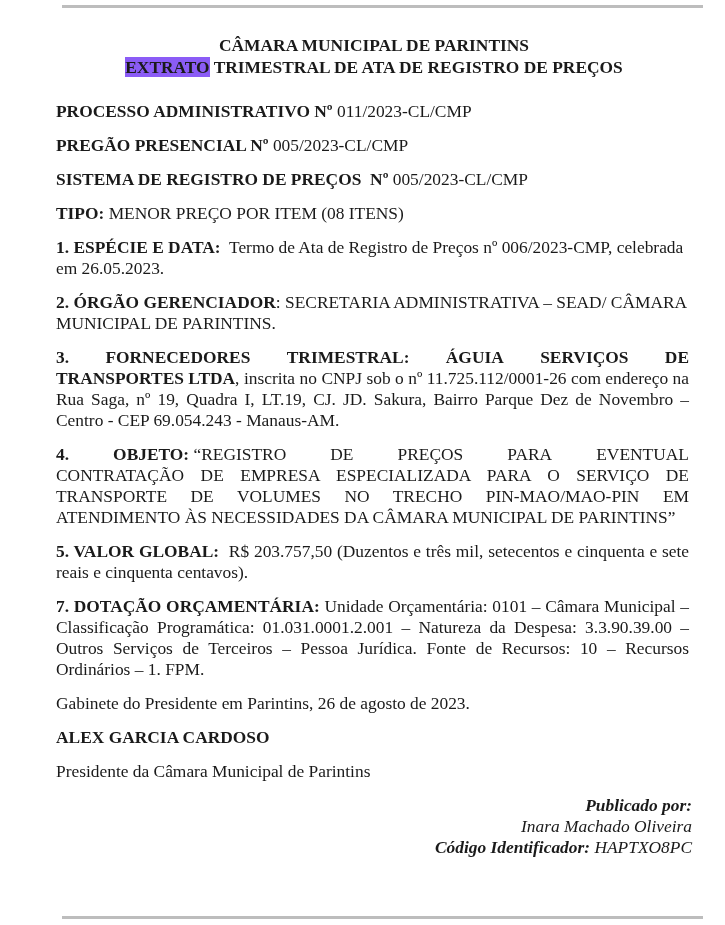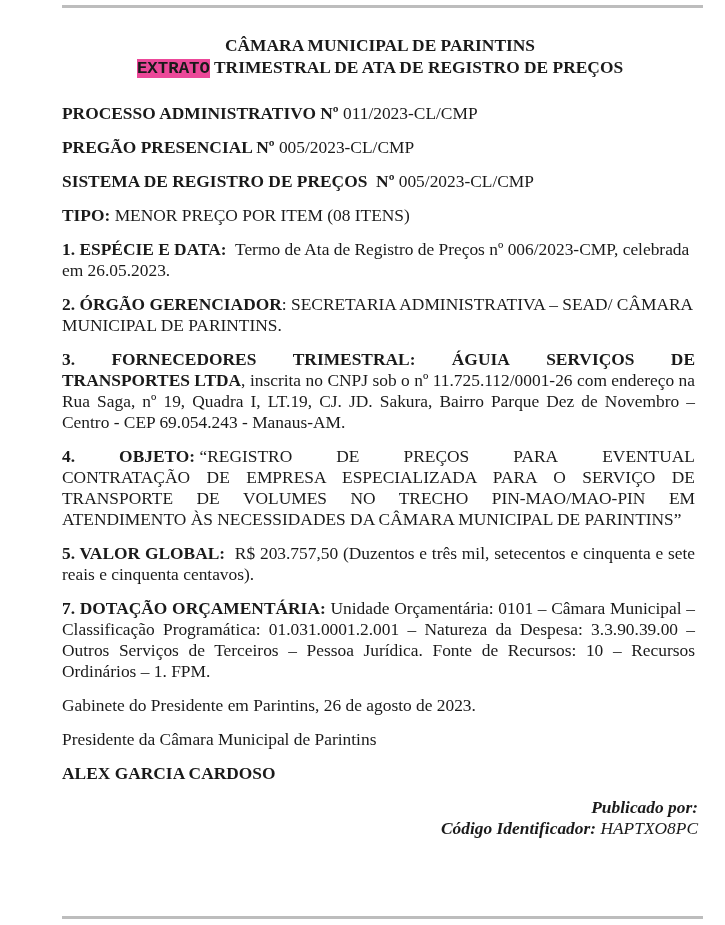--- a/index.html
+++ b/index.html
@@ -8,28 +8,28 @@
     font-family: "Liberation Serif", "DejaVu Serif", serif;
     color: #1a1a1a;
   }
   .rule {
     position: absolute; left: 62px; width: 641px; height: 3px;
     background: #bdbdbd;
   }
   .rule.top { top: 5px; }
   .rule.bottom { top: 916px; }
   .page {
-    position: absolute; left: 62px; top: 34px; width: 636px;
+    position: absolute; left: 56px; top: 34px; width: 636px;
     font-size: 17.4px; line-height: 21px;
   }
   .title {
     text-align: center; font-weight: bold; font-size: 17.4px; line-height: 22px;
     margin-bottom: 23px;
   }
-  .title .hl { background: #ec4899; font-family: Liberation Mono, monospace; }
+  .title .hl { background: #8b5cf6; }
   .line { margin: 0 3px 13px 0; }
   .just { text-align: justify; text-align-last: left; }
   b { font-weight: bold; }
   .s3-head { display: flex; justify-content: space-between; font-weight: bold; }
   .s4-head { display: flex; justify-content: space-between; }
   .right { text-align: right; line-height: 21px; font-style: italic; }
   .pub { margin-top: 8px; }
 </style>
 </head>
 <body>
@@ -74,22 +74,23 @@
       <span>EVENTUAL</span>
     </div>
     <div class="just">CONTRATAÇÃO DE EMPRESA ESPECIALIZADA PARA O SERVIÇO DE TRANSPORTE DE VOLUMES NO TRECHO PIN-MAO/MAO-PIN EM ATENDIMENTO ÀS NECESSIDADES DA CÂMARA MUNICIPAL DE PARINTINS”</div>
   </div>
 
   <div class="line just"><b>5. VALOR GLOBAL:</b><span style="white-space:pre-wrap">  R$ 203.757,50 (Duzentos e três mil, setecentos e cinquenta e sete reais e cinquenta centavos).</span></div>
 
   <div class="line just"><b>7. DOTAÇÃO ORÇAMENTÁRIA:</b><span> Unidade Orçamentária: 0101 – Câmara Municipal – Classificação Programática: 01.031.0001.2.001 – Natureza da Despesa: 3.3.90.39.00 – Outros Serviços de Terceiros – Pessoa Jurídica. Fonte de Recursos: 10 – Recursos Ordinários – 1. FPM.</span></div>
 
   <div class="line">Gabinete do Presidente em Parintins, 26 de agosto de 2023.</div>
+  <div class="line"><b>ALEX GARCIA CARDOSO</b></div>
   <div class="line">Presidente da Câmara Municipal de Parintins</div>
-  <div class="line"><b>ALEX GARCIA CARDOSO</b></div>
 
   <div class="right pub">
     <div><b>Publicado por:</b></div>
+    <div>Inara Machado Oliveira</div>
     <div><b>Código Identificador:</b><span> HAPTXO8PC</span></div>
   </div>
 </div>
 
 <div class="rule bottom"></div>
 
 </body></html>

